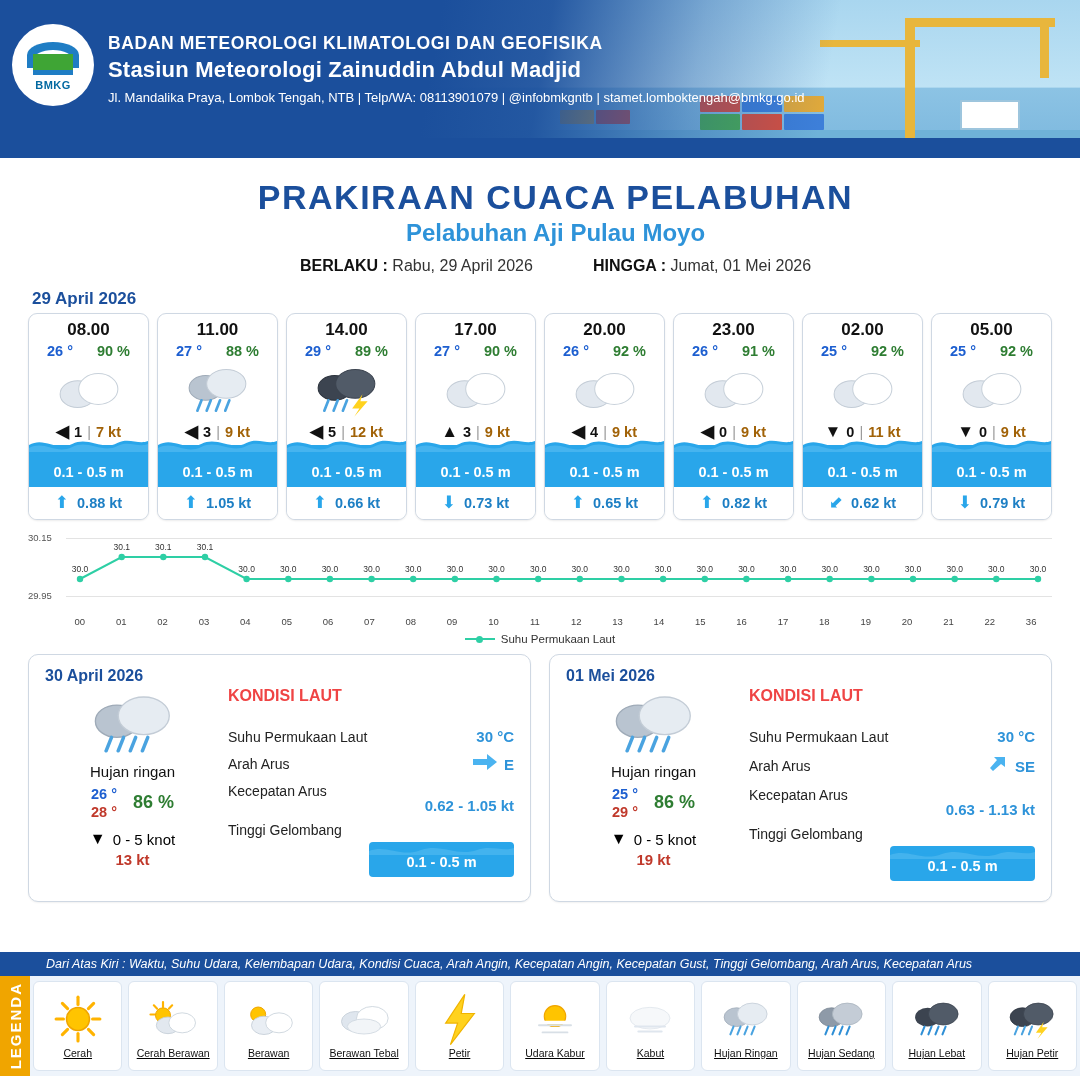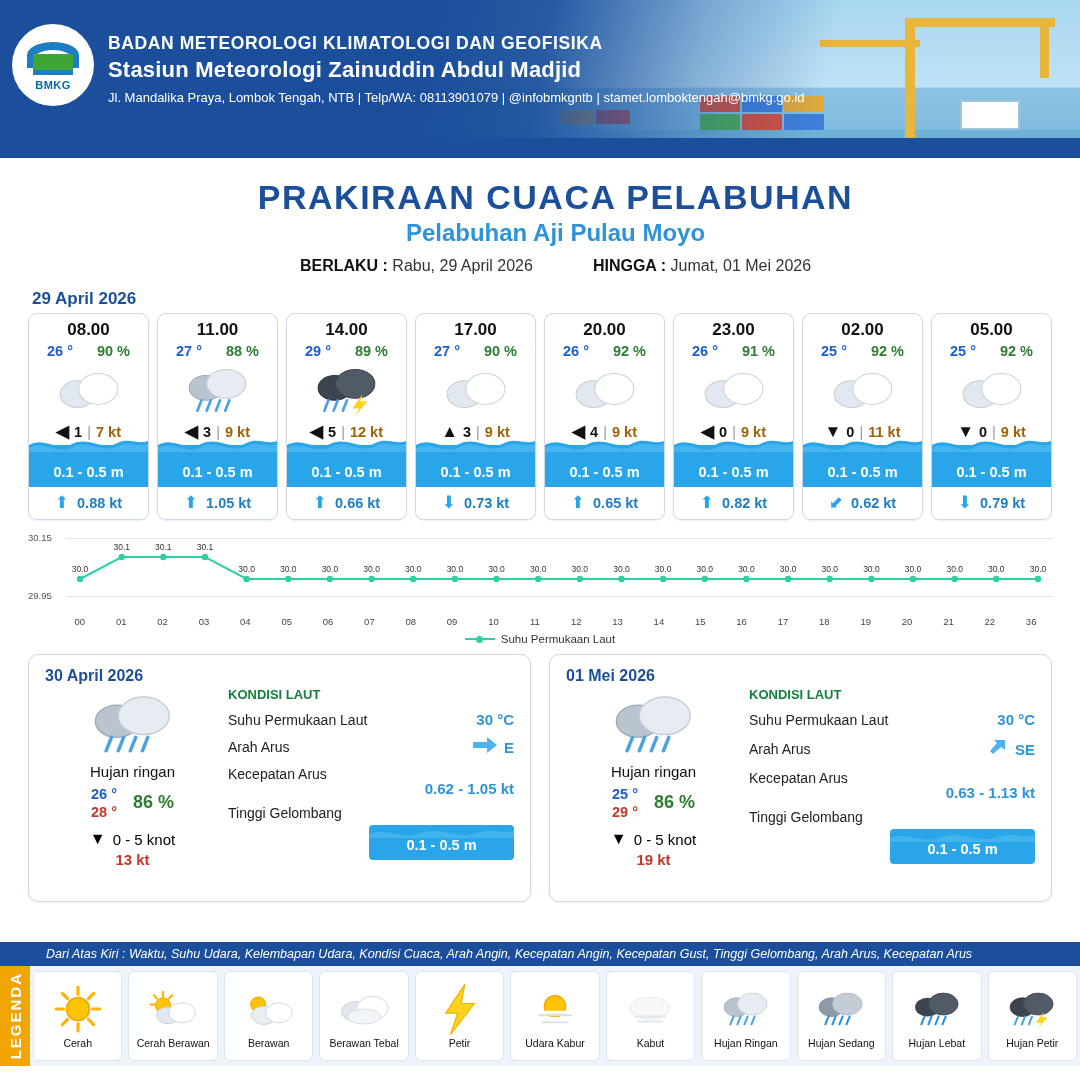--- a/index.html
+++ b/index.html
@@ -136,46 +136,46 @@
   .dp-cond { font-size:15px; color:#111; margin-top:4px; }
   .dp-th { display:flex; justify-content:center; align-items:flex-start; gap:16px; margin-top:6px;}
   .dp-temps { display:flex; flex-direction:column; gap:2px; }
   .dp-tmin { font-size:14.5px; font-weight:bold; color:#1d5fd0; }
   .dp-tmax { font-size:14.5px; font-weight:bold; color:#c0392b; }
   .dp-hum { font-size:18px; font-weight:bold; color:#2e7d32; padding-top:6px;}
   .dp-wind { display:flex; align-items:center; justify-content:center; gap:7px; margin-top:10px; font-size:15px;}
   .dp-wind-arrow { font-size:16px; }
   .dp-gust { font-size:15px; font-weight:bold; color:#c0392b; margin-top:3px;}
   .dp-right { flex:1; padding-top:20px; }
-  .dp-title { font-size:13px; font-weight:bold; color:#15803d; margin-bottom:9px;}
+  .dp-title { font-size:16px; font-weight:bold; color:#ef4444; margin-bottom:23px;}
   .dp-row { display:flex; justify-content:space-between; align-items:center; margin-bottom:9px; }
   .dp-key { font-size:14px; color:#222; }
   .dp-val { font-size:15px; font-weight:bold; color:#2e93d9; }
   .dp-val-row { text-align:right; font-size:15px; font-weight:bold; color:#2e93d9; margin:-4px 0 8px; }
   .dp-wave-badge {
     position:relative; background:#29a6ea; border-radius:4px;
     color:#fff; font-size:14.5px; font-weight:bold;
     padding:12px 14px 7px; text-align:center; overflow:hidden;
     margin-left:auto; width:145px;
   }
 
   
-  .legend-wrap { position:absolute; bottom:14px; left:0; width:1080px; }
+  .legend-wrap { position:absolute; bottom:4px; left:0; width:1080px; }
   .legend-caption {
     background:#1b4f9c; color:#fff; font-size:12.5px; font-style:italic;
     padding:5px 0 5px 46px;
   }
   .legend-body { display:flex; background:#eef4fb; height:100px; }
   .legend-side {
     width:30px; background:#f0a500; color:#fff; font-weight:bold;
     font-size:15px; display:flex; align-items:center; justify-content:center;
     letter-spacing:2px;
   }
   .legend-side span { writing-mode:vertical-rl; transform:rotate(180deg); }
-  .legend-items { flex:1; display:flex; }
+  .legend-items { flex:1; display:flex;text-decoration:underline; }
   .legend-item {
     flex:1; display:flex; flex-direction:column; align-items:center;
     justify-content:center; gap:2px;
     background:#fff; margin:5px 3px; border-radius:6px;
     border:1px solid #dbe5f0;
   }
   .legend-icon { height:52px; display:flex; align-items:center; justify-content:center;}
   .legend-label { font-size:10.5px; color:#111; }
 </style>
 </head>

